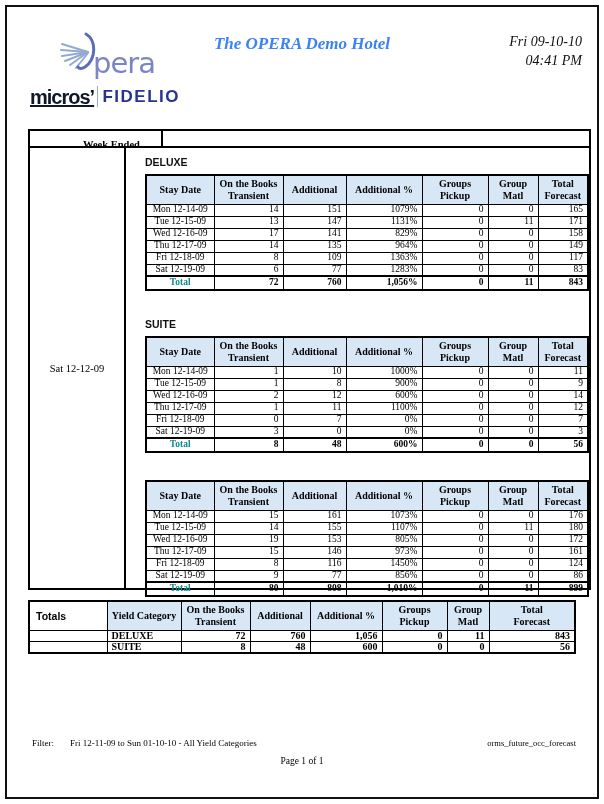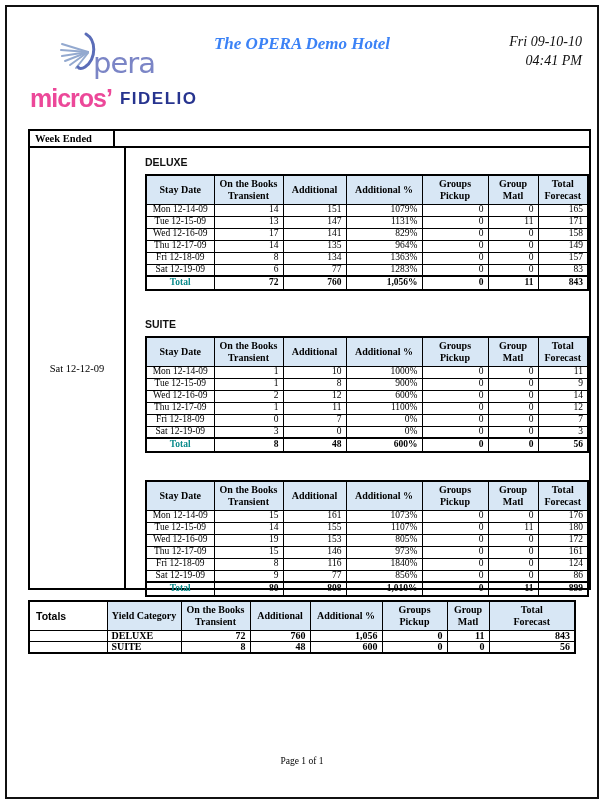--- a/index.html
+++ b/index.html
@@ -5,33 +5,33 @@
   * { margin:0; padding:0; box-sizing:border-box; }
   body { background:#888; font-family:"Liberation Serif", serif; }
   .page { position:relative; width:604px; height:804px; background:#fff; overflow:hidden; }
   .page-frame { position:absolute; inset:5px; border:2px solid #111; pointer-events:none; }
 
   
   .logo { position:absolute; left:30px; top:28px; width:150px; height:88px; }
   .logo-top { display:flex; align-items:flex-end; margin-left:28px; height:50px; }
   .logo-opera-text { font-family:"DejaVu Sans", sans-serif; font-size:29px; color:#7b85c6; letter-spacing:-1px; margin-left:-5px; line-height:1; }
   .logo-bottom { display:flex; align-items:center; margin-top:8px; }
-  .logo-micros { font-family:"Liberation Sans", sans-serif; font-weight:bold; font-size:25px; color:#ec4899; letter-spacing:-1px; line-height:1; }
+  .logo-micros { font-family:"Liberation Sans", sans-serif; font-weight:bold; font-size:20px; color:#0f172a; letter-spacing:-1px; line-height:1;text-decoration:underline; }
   .logo-div { width:1px; height:21px; background:#9aa7c0; margin:0 5px 0 3px; }
   .logo-fidelio { font-family:"Liberation Sans", sans-serif; font-weight:bold; font-size:17px; color:#27348f; letter-spacing:1.5px; line-height:1; }
 
   .titles { position:absolute; left:150px; right:150px; top:34px; text-align:center; }
   .report-title { font-style:italic; font-weight:bold; font-size:17px; color:#3b82f6; }
   .report-subtitle { font-style:italic; font-weight:bold; font-size:13px; color:#111; margin-top:38px; }
   .datetime { position:absolute; right:22px; top:33px; text-align:right; font-style:italic; font-size:14px; color:#111; line-height:1.35; }
 
   
   .main-table { position:absolute; left:28px; top:129px; width:563px; height:461px; border:2px solid #000; }
   .we-row { display:flex; height:17px; border-bottom:2px solid #000; }
-  .we-label { width:85px; border-right:2px solid #000; font-weight:bold; font-size:10.5px; padding:2px 0 0 5px; }
+  .we-label { width:85px; border-right:2px solid #000; font-weight:bold; font-size:10.5px; padding:8px 0 0 5px;margin-left:48px; }
   .content-row { display:flex; height:440px; }
   .we-value-cell { width:100px; border-right:2px solid #000; display:flex; align-items:center; justify-content:center; font-size:10.5px; }
   .content-cell { flex:1; padding-left:19px; padding-top:8px; }
 
   .section-title { font-family:"Liberation Sans", sans-serif; font-weight:bold; font-size:10.5px; color:#111; margin-bottom:6px; }
   .section { margin-bottom:27px; }
 
   table.grid { border-collapse:collapse; table-layout:fixed; width:442px; border:2px solid #000; }
   table.grid th, table.grid td { border:1px solid #000; overflow:hidden; }
   table.grid th { background:#d8e7f5; font-weight:bold; font-size:10px; line-height:1.15; text-align:center; vertical-align:middle; height:29px; white-space:pre-line; padding:0 1px; }
@@ -165,25 +165,25 @@
                   <td class="c-num">14</td>
                   <td class="c-num">135</td>
                   <td class="c-num">964%</td>
                   <td class="c-num">0</td>
                   <td class="c-num">0</td>
                   <td class="c-num">149</td>
                 </tr>
                 <tr>
                   <td class="c-date">Fri 12-18-09</td>
                   <td class="c-num">8</td>
-                  <td class="c-num">134</td>
+                  <td class="c-num">109</td>
                   <td class="c-num">1363%</td>
                   <td class="c-num">0</td>
                   <td class="c-num">0</td>
-                  <td class="c-num">157</td>
+                  <td class="c-num">117</td>
                 </tr>
                 <tr>
                   <td class="c-date">Sat 12-19-09</td>
                   <td class="c-num">6</td>
                   <td class="c-num">77</td>
                   <td class="c-num">1283%</td>
                   <td class="c-num">0</td>
                   <td class="c-num">0</td>
                   <td class="c-num">83</td>
                 </tr>
@@ -353,21 +353,21 @@
                   <td class="c-num">146</td>
                   <td class="c-num">973%</td>
                   <td class="c-num">0</td>
                   <td class="c-num">0</td>
                   <td class="c-num">161</td>
                 </tr>
                 <tr>
                   <td class="c-date">Fri 12-18-09</td>
                   <td class="c-num">8</td>
                   <td class="c-num">116</td>
-                  <td class="c-num">1840%</td>
+                  <td class="c-num">1450%</td>
                   <td class="c-num">0</td>
                   <td class="c-num">0</td>
                   <td class="c-num">124</td>
                 </tr>
                 <tr>
                   <td class="c-date">Sat 12-19-09</td>
                   <td class="c-num">9</td>
                   <td class="c-num">77</td>
                   <td class="c-num">856%</td>
                   <td class="c-num">0</td>
@@ -436,14 +436,19 @@
             <td class="t-num">48</td>
             <td class="t-num">600</td>
             <td class="t-num">0</td>
             <td class="t-num">0</td>
             <td class="t-num">56</td>
           </tr>
         </tbody>
       </table>
   </div>
 
+  <div class="footer-filter">
+    <span class="filter-label">Filter:</span>
+    <span class="filter-value">Fri 12-11-09 to Sun 01-10-10 - All Yield Categories</span>
+    <span class="report-name">orms_future_occ_forecast</span>
+  </div>
   <div class="page-number">Page 1 of 1</div>
 </div>
 
 </body></html>

